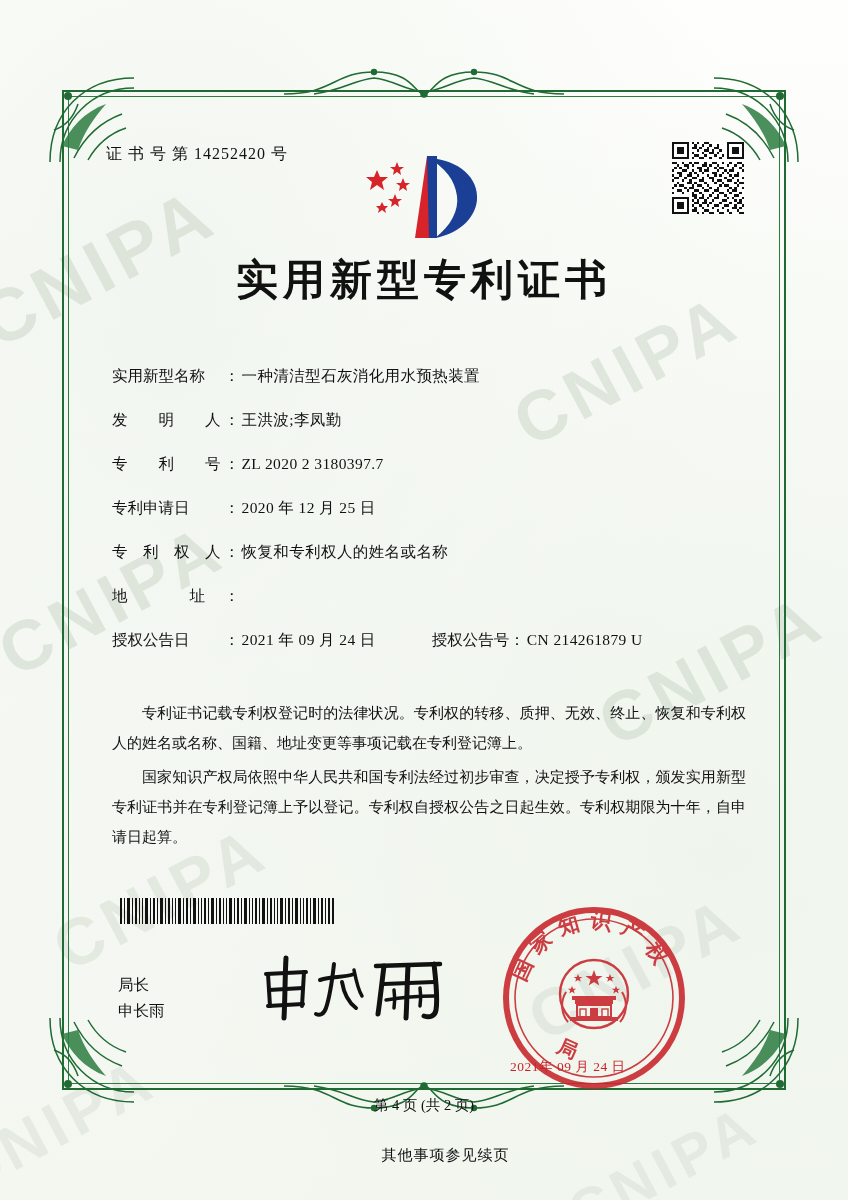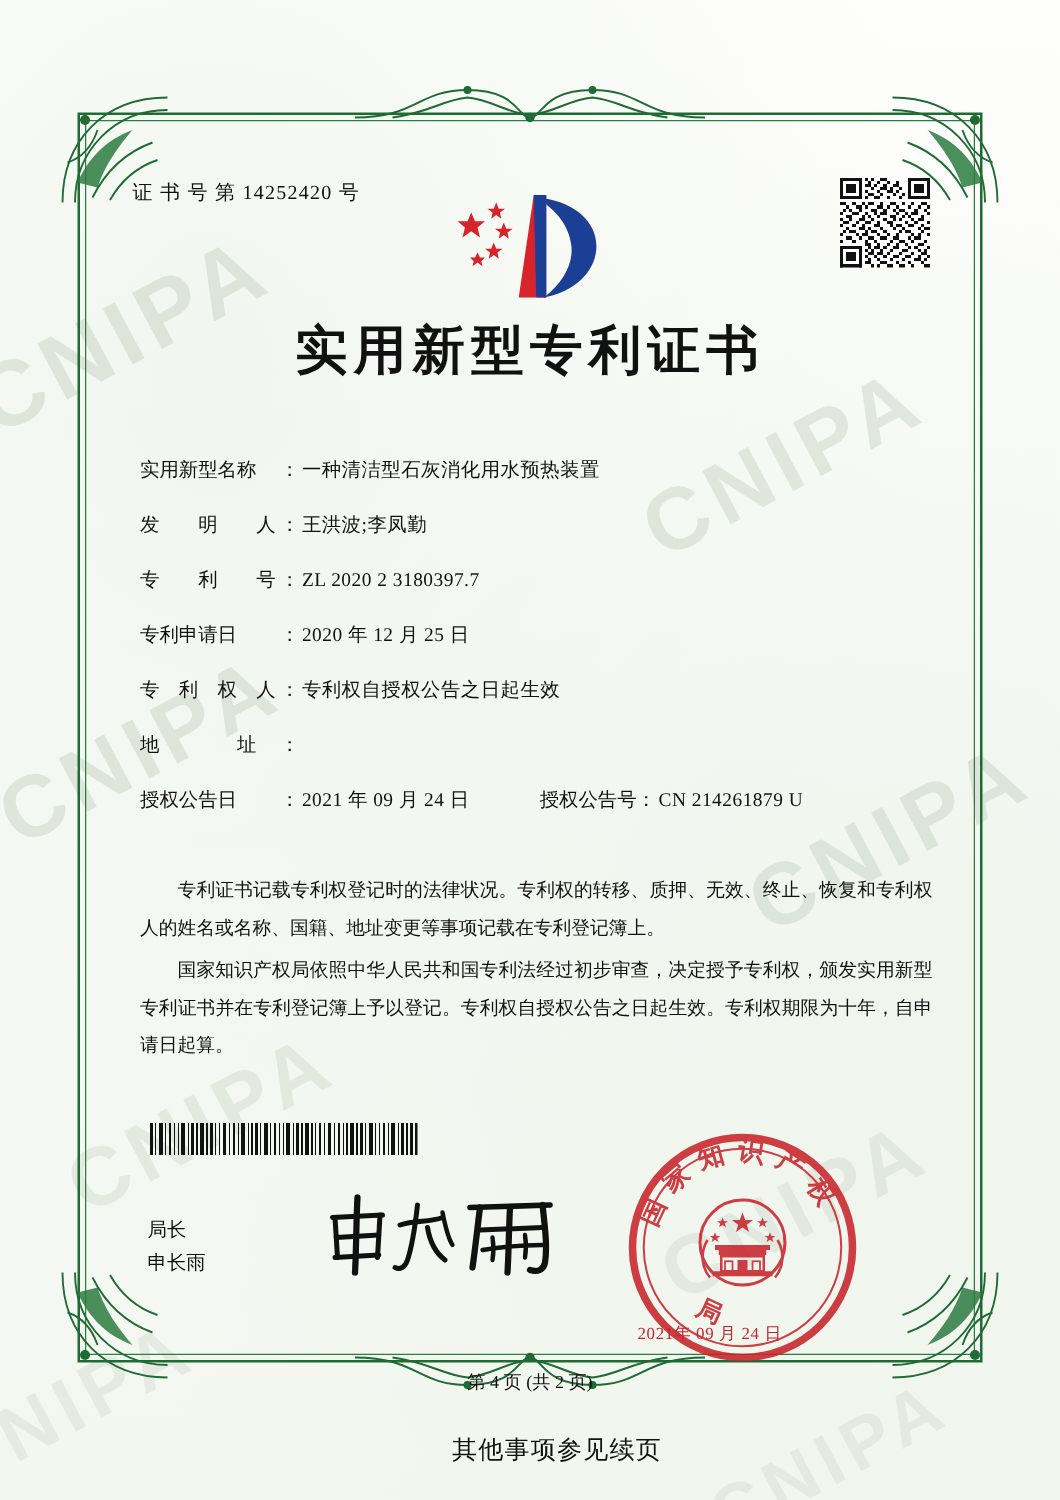--- a/index.html
+++ b/index.html
@@ -190,21 +190,21 @@
     top: 1096px;
     text-align: center;
     font-size: 14.5px;
     color: #111;
   }
   .footer-note {
     position: absolute;
     left: 0; right: 0;
     top: 1146px;
     text-align: center;
-    font-size: 20px;
+    font-size: 15px;
     color: #111;
     letter-spacing: 1px;
     padding-left: 43px;
   }
 </style>
 </head>
 <body>
 
 <div class="page">
 
@@ -538,21 +538,21 @@
 
     <div class="field-row">
       <span class="field-label">专利申请日</span>
       <span class="field-colon">：</span>
       <span class="field-value">2020 年 12 月 25 日</span>
     </div>
 
     <div class="field-row">
       <span class="field-label">专　利　权　人</span>
       <span class="field-colon">：</span>
-      <span class="field-value">专利权自授权公告之日起生效</span>
+      <span class="field-value">恢复和专利权人的姓名或名称</span>
     </div>
 
     <div class="field-row">
       <span class="field-label">地　　　　址</span>
       <span class="field-colon">：</span>
     </div>
 
     <div class="field-row dual">
       <span class="field-label">授权公告日</span>
       <span class="field-colon">：</span>

